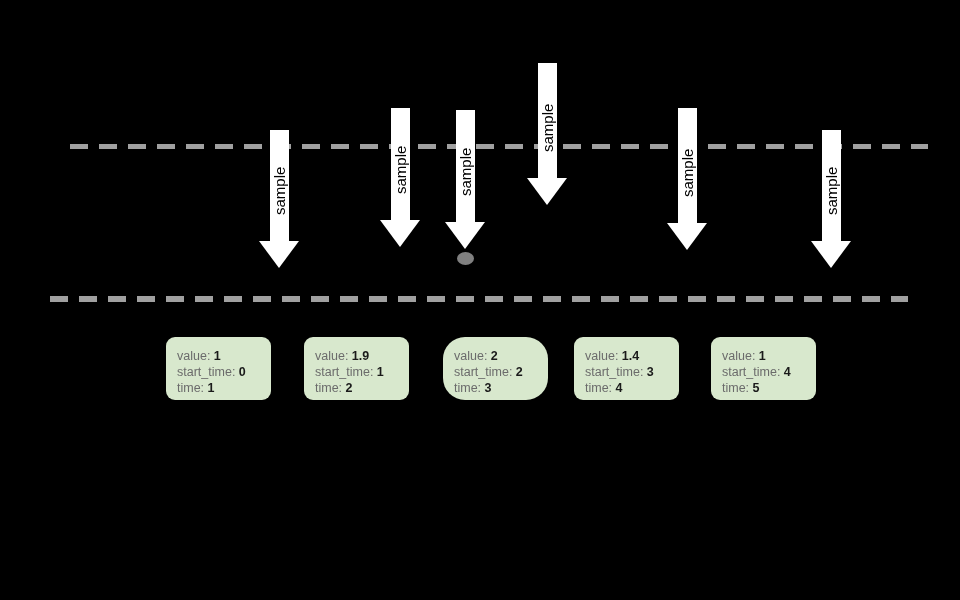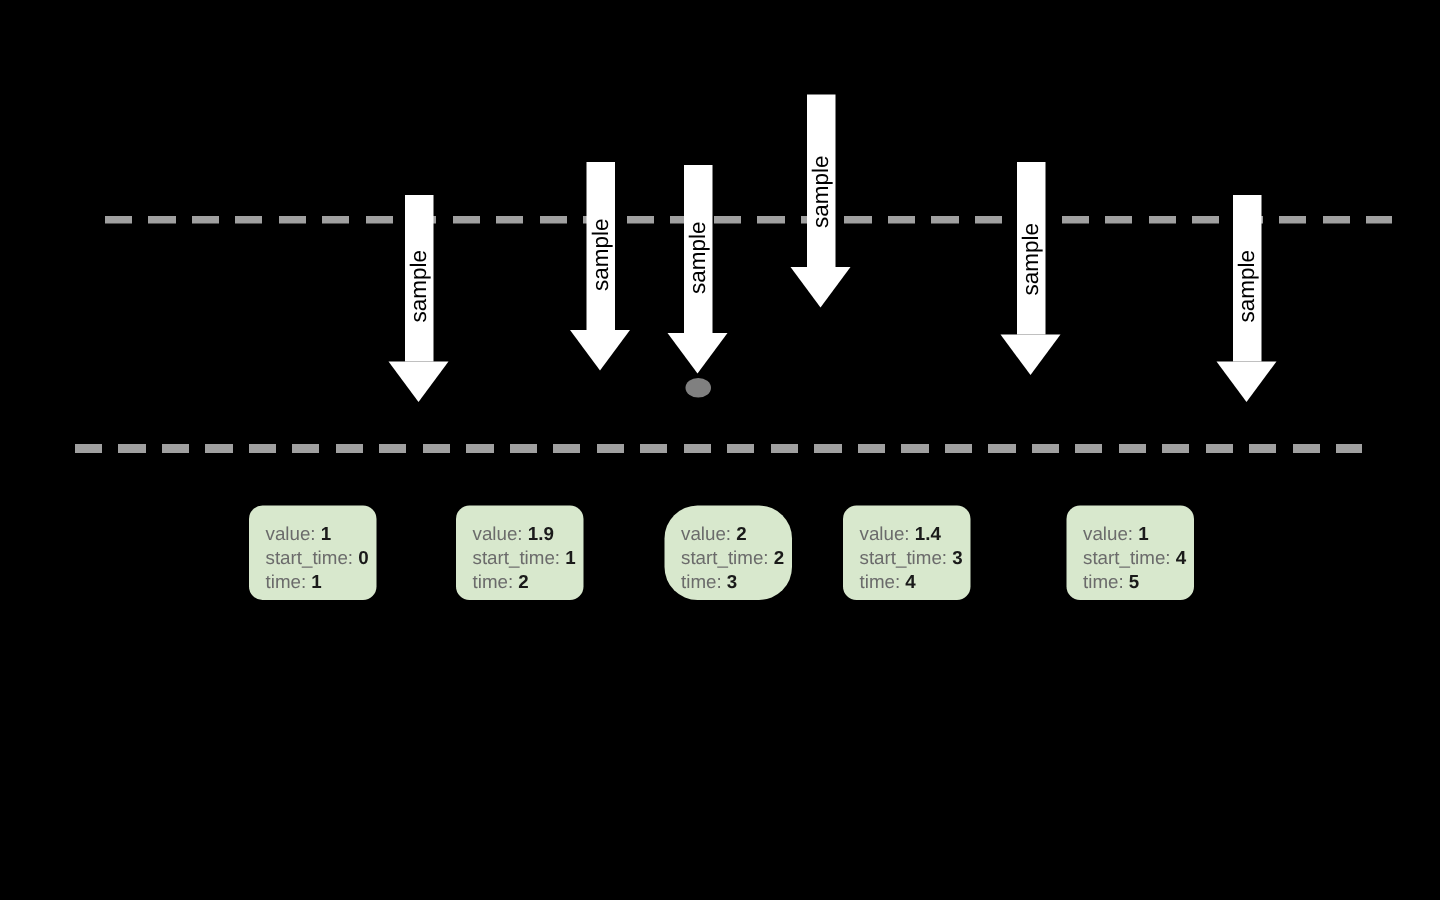--- a/index.html
+++ b/index.html
@@ -66,21 +66,21 @@
   
   .marker-dot {
     position: absolute;
     background: #808080;
     border-radius: 50%;
   }
 
   
   .record-box {
     position: absolute;
-    width: 85px;
+    width: 105px;
     height: 63px;
     background: #d8e8cd;
     border-radius: 9px;
     box-sizing: border-box;
     padding: 11px 0 0 11px;
   }
   .record-line {
     font-size: 12.5px;
     line-height: 16px;
     color: #6b6b6b;
@@ -146,21 +146,21 @@
       <div class="record-box" style="left: 304px; top: 337px; background: rgb(216, 232, 205);">
         <div class="record-line"><span class="rec-key">value:</span> <span class="rec-val">1.9</span></div>
         <div class="record-line"><span class="rec-key">start_time:</span> <span class="rec-val">1</span></div>
         <div class="record-line"><span class="rec-key">time:</span> <span class="rec-val">2</span></div>
       </div>
       <div class="record-box" style="left: 443px; top: 337px; background: rgb(216, 232, 205); border-radius: 22px;">
         <div class="record-line"><span class="rec-key">value:</span> <span class="rec-val">2</span></div>
         <div class="record-line"><span class="rec-key">start_time:</span> <span class="rec-val">2</span></div>
         <div class="record-line"><span class="rec-key">time:</span> <span class="rec-val">3</span></div>
       </div>
-      <div class="record-box" style="left: 562px; top: 337px; background: rgb(216, 232, 205);">
+      <div class="record-box" style="left: 574px; top: 337px; background: rgb(216, 232, 205);">
         <div class="record-line"><span class="rec-key">value:</span> <span class="rec-val">1.4</span></div>
         <div class="record-line"><span class="rec-key">start_time:</span> <span class="rec-val">3</span></div>
         <div class="record-line"><span class="rec-key">time:</span> <span class="rec-val">4</span></div>
       </div>
       <div class="record-box" style="left: 711px; top: 337px; background: rgb(216, 232, 205);">
         <div class="record-line"><span class="rec-key">value:</span> <span class="rec-val">1</span></div>
         <div class="record-line"><span class="rec-key">start_time:</span> <span class="rec-val">4</span></div>
         <div class="record-line"><span class="rec-key">time:</span> <span class="rec-val">5</span></div>
       </div>
     </div>

